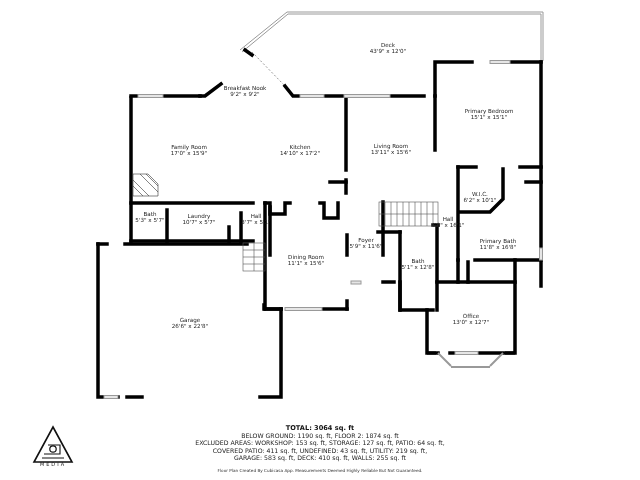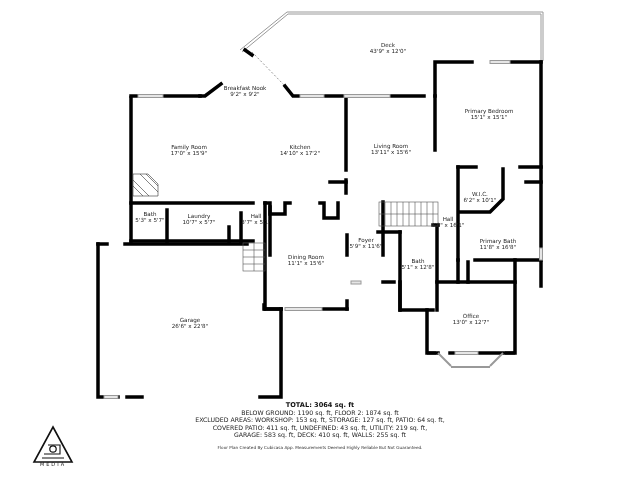--- a/index.html
+++ b/index.html
@@ -1,20 +1,20 @@
 <!DOCTYPE html>
 <html><head>
   <meta charset="utf-8">
   <style>
     html, body { margin: 0; padding: 0; background: #ffffff; }
     body { width: 640px; height: 480px; position: relative; overflow: hidden;
            font-family: "DejaVu Sans", sans-serif; color: #111; }
     #plan { position: absolute; left: 0; top: 0; }
     .room-name, .room-dim { font-family: "DejaVu Sans", sans-serif; font-size: 5.6px; fill: #222; text-anchor: middle; }
-    .summary { position: absolute; left: 150px; top: 401px; width: 340px; text-align: center; }
+    .summary { position: absolute; left: 150px; top: 424px; width: 340px; text-align: center; }
     .summary .total { font-size: 6.6px; font-weight: bold; line-height: 8px; }
     .summary .line { font-size: 6.2px; line-height: 7.4px; color: #222; }
     .summary .disclaimer { font-size: 4.2px; color: #333; margin-top: 6px; }
     .logo { position: absolute; left: 30px; top: 424px; width: 46px; height: 46px; }
     .logo-text { position: absolute; left: 31px; top: 461px; width: 44px; text-align: center;
                  font-size: 5px; letter-spacing: 2px; color: #222; }
   </style>
 </head>
 <body>
 

